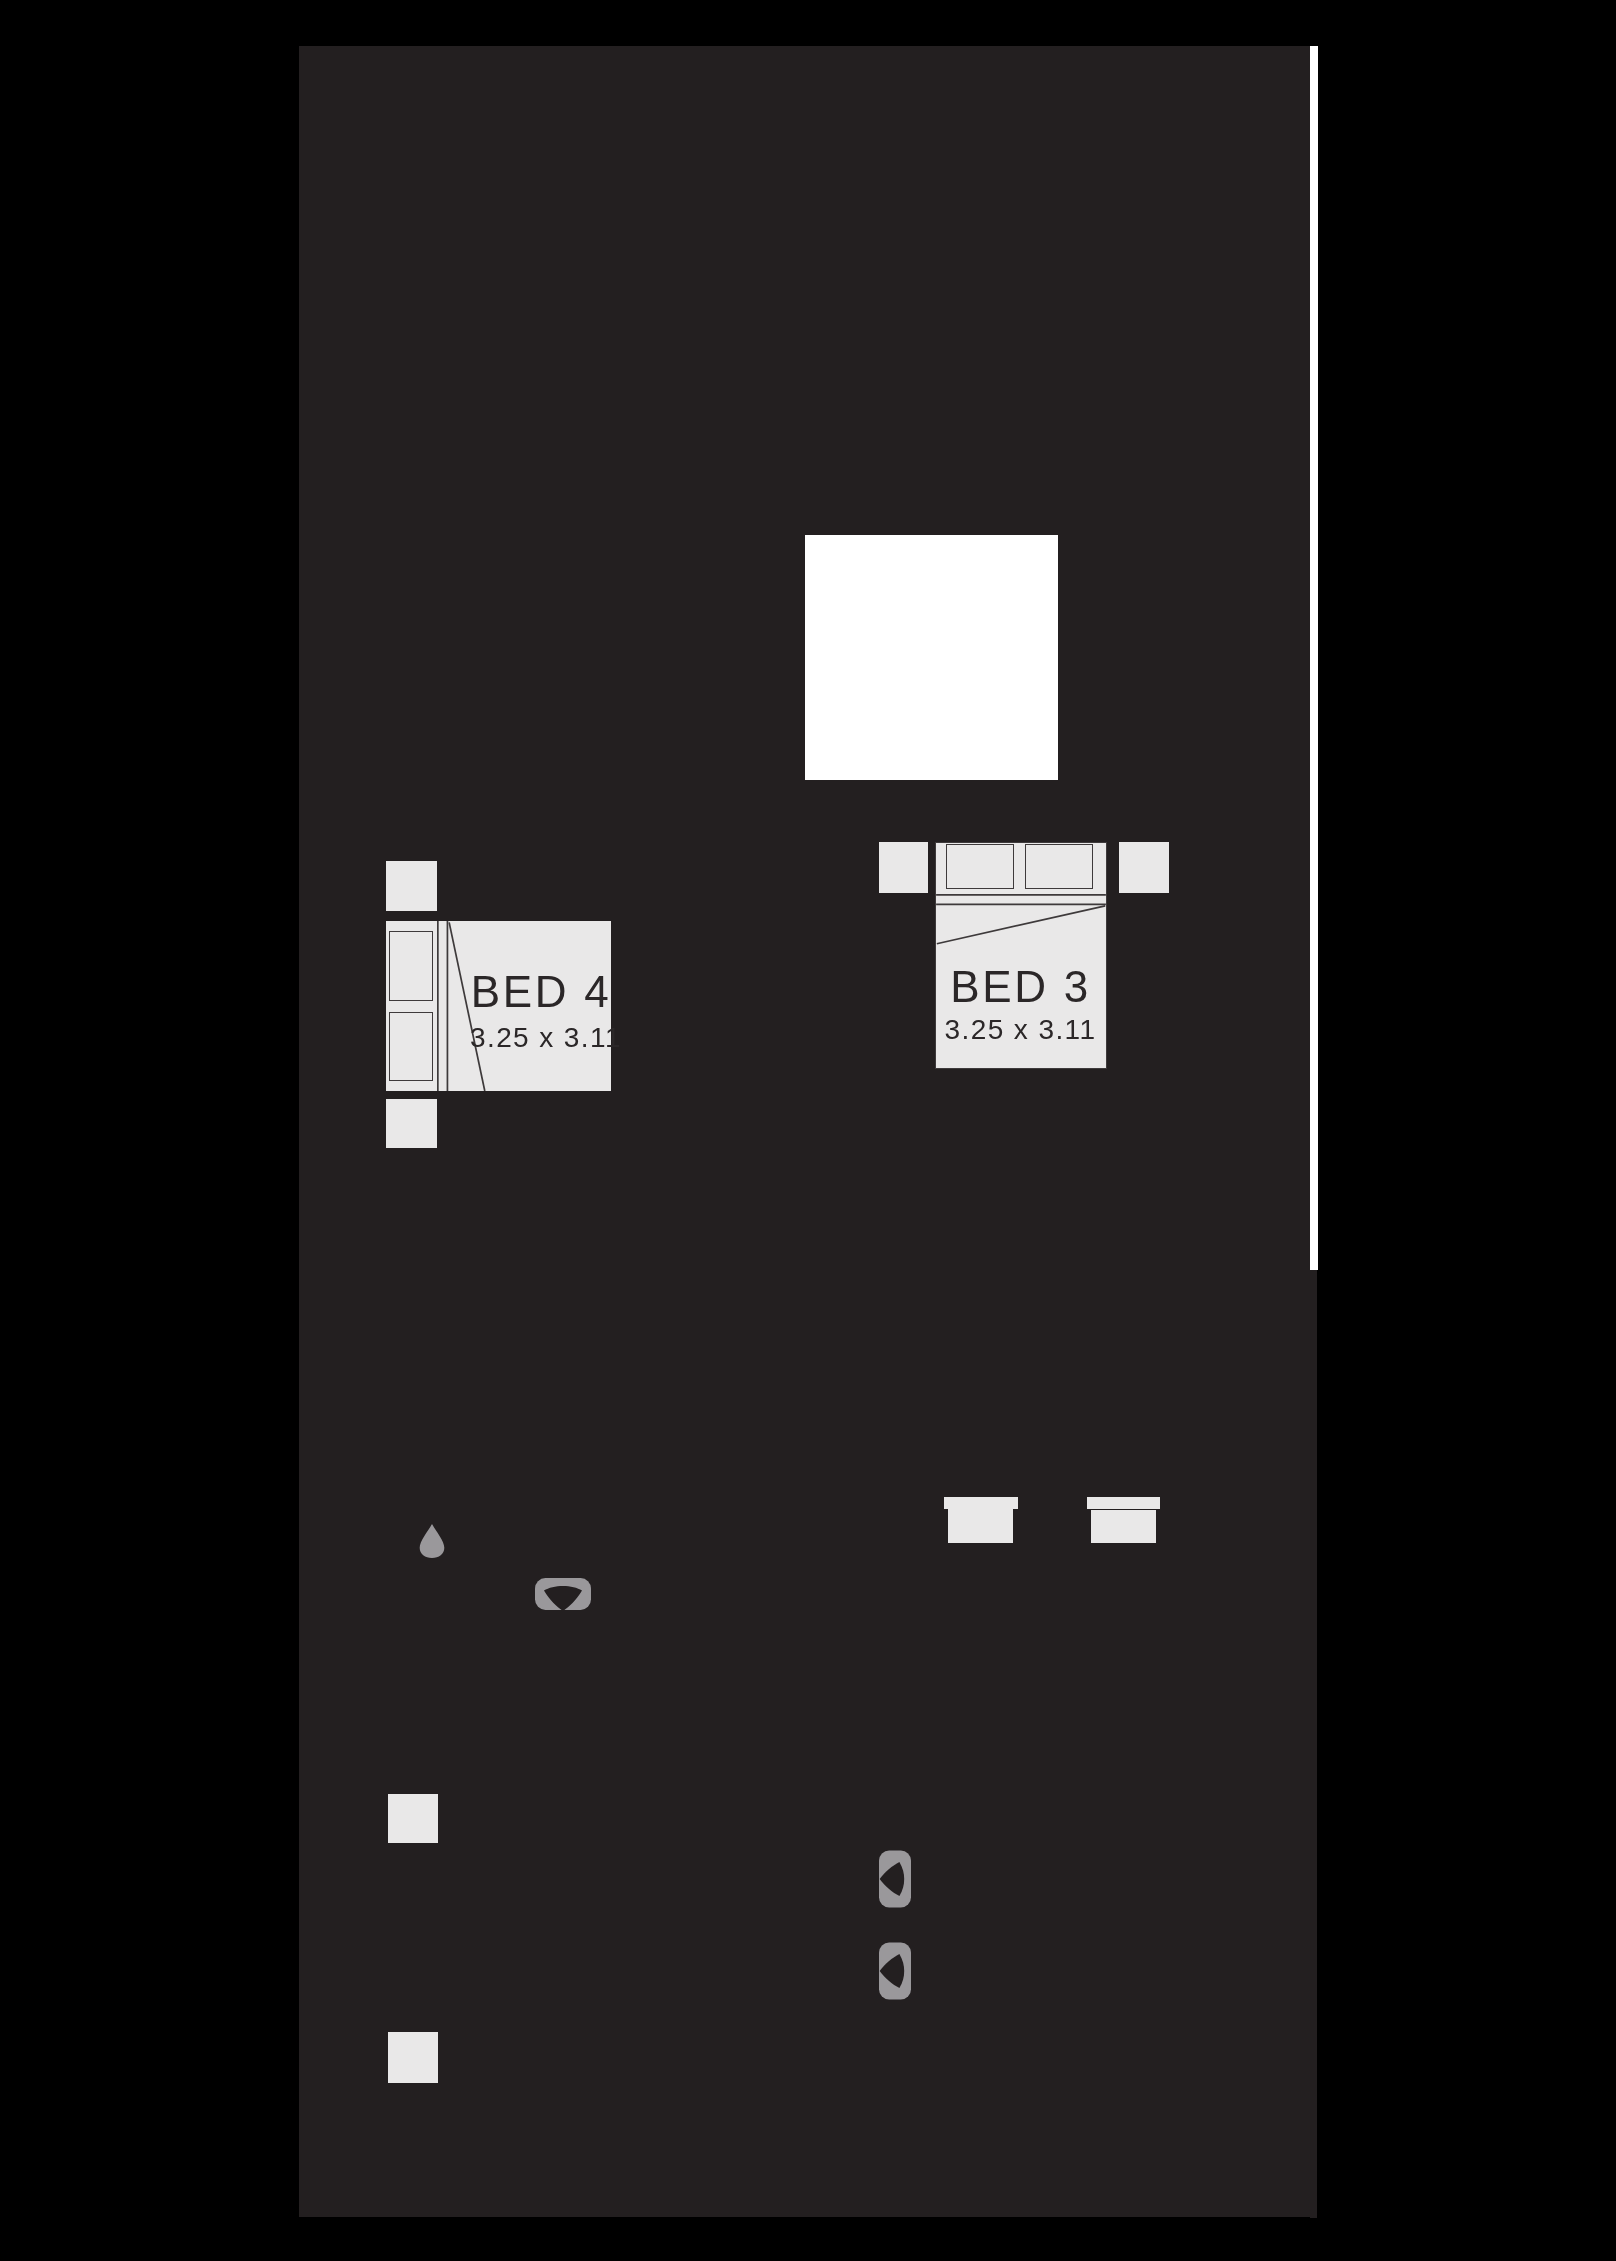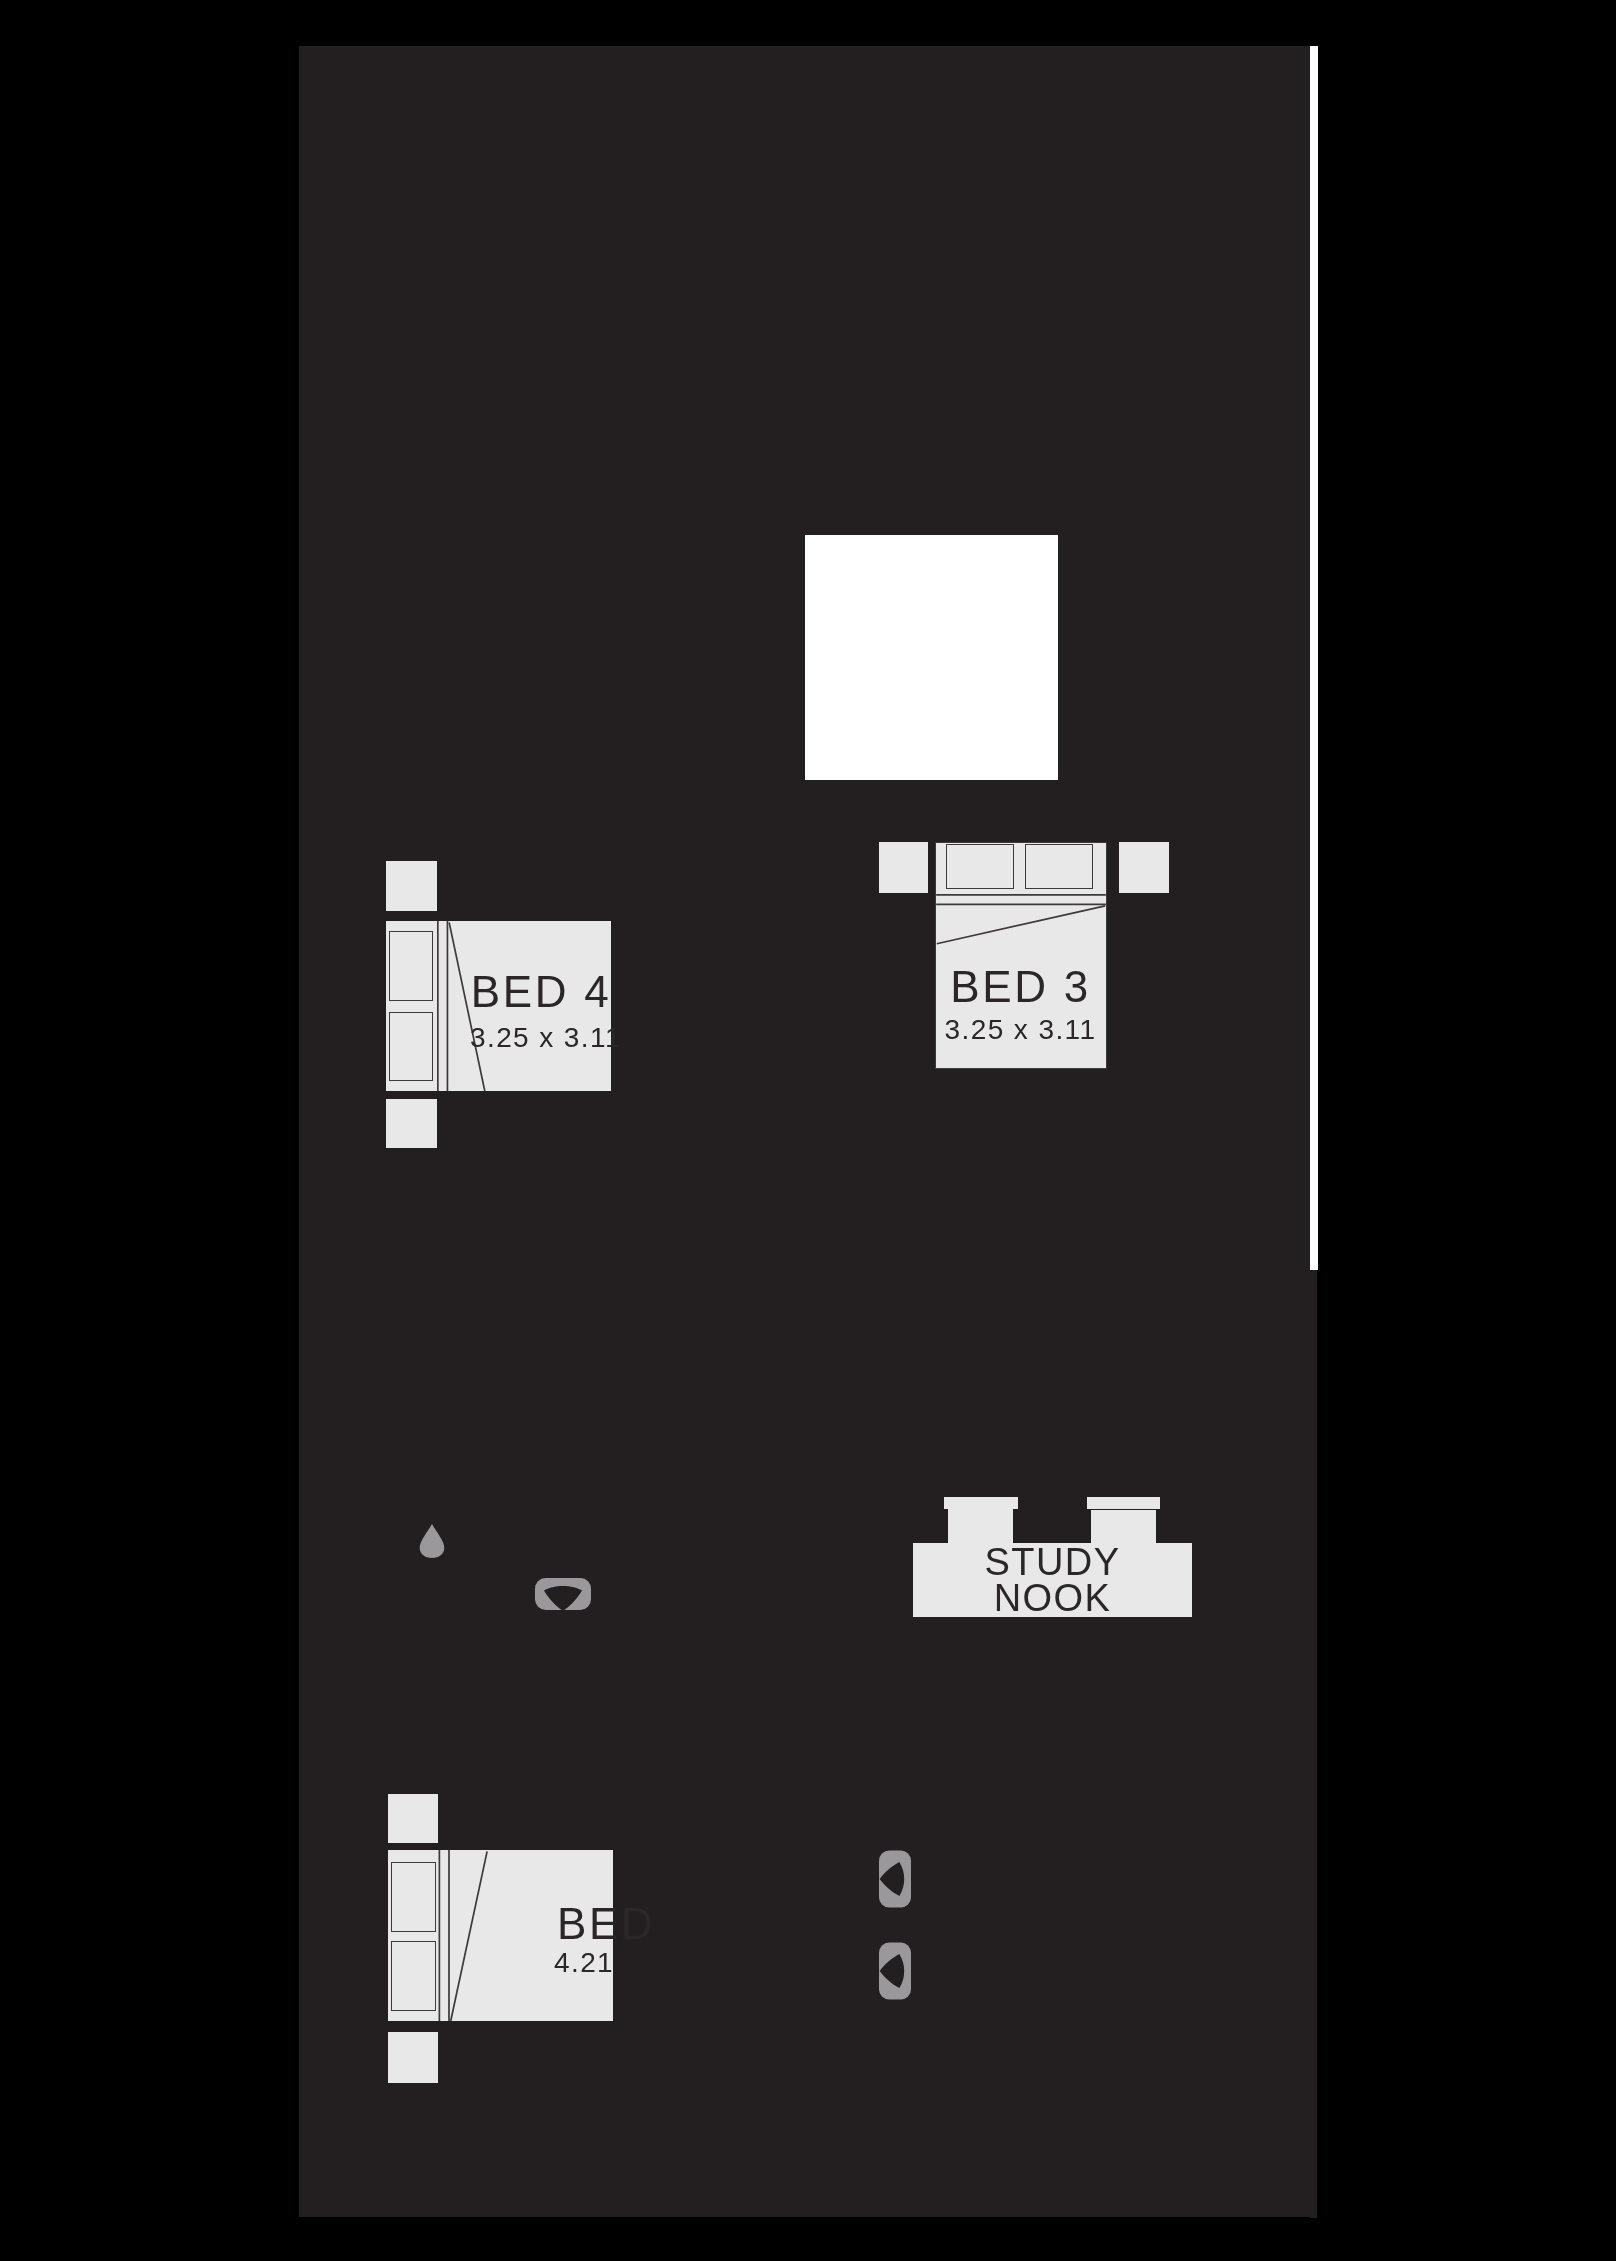--- a/index.html
+++ b/index.html
@@ -91,49 +91,34 @@
       <line x1="245" y1="91" x2="1" y2="146" stroke="currentColor" stroke-width="2.5"></line>
     </svg>
     <div class="bed-label b3-label">BED 3</div>
     <div class="bed-dims b3-dims">3.25 x 3.11</div>
   </div>
 
   <div class="abs fur c1-back"></div>
   <div class="abs fur c1-seat"></div>
   <div class="abs fur c2-back"></div>
   <div class="abs fur c2-seat"></div>
-  <div class="abs fur desk">
-    <div class="line">STUDY</div>
-    <div class="line">NOOK</div>
-  </div>
 
   <svg class="abs drop" viewBox="0 0 38 52">
     <path d="M19 1 C13 12 1 26 1 36 C1 45 9 51 19 51 C29 51 37 45 37 36 C37 26 25 12 19 1 Z" fill="currentColor"></path>
   </svg>
   <svg class="abs toilet-h" viewBox="0 0 81 46">
     <rect x="0" y="0" width="81" height="46" rx="15" fill="currentColor"></rect>
     <path d="M13 18 C26 9 55 9 68 18 C60 32 48 43 42.5 46 C41 47 40 47 38.5 46 C33 43 21 32 13 18 Z" fill="var(--plan)"></path>
   </svg>
   <svg class="abs toilet-v1" viewBox="0 0 47 84">
     <rect x="0" y="0" width="47" height="84" rx="15" fill="currentColor"></rect>
     <path d="M1 42 C8 32 20 22 30 17 C35 26 37 33 37 42 C37 51 35 58 30 67 C20 62 8 52 1 42 Z" fill="var(--plan)"></path>
   </svg>
   <svg class="abs toilet-v2" viewBox="0 0 47 84">
     <rect x="0" y="0" width="47" height="84" rx="15" fill="currentColor"></rect>
     <path d="M1 42 C8 32 20 22 30 17 C35 26 37 33 37 42 C37 51 35 58 30 67 C20 62 8 52 1 42 Z" fill="var(--plan)"></path>
   </svg>
 
   <div class="abs fur b1-ns-top"></div>
   <div class="abs fur b1-ns-bot"></div>
-  <div class="abs b1-bed">
-    <div class="pillow" style="left:2.7px;top:11.7px;width:45px;height:70px;"></div>
-    <div class="pillow" style="left:2.7px;top:91px;width:45px;height:70px;"></div>
-    <svg class="bedsvg" viewBox="0 0 327 249">
-      <line x1="74.5" y1="0" x2="74.5" y2="249" stroke="currentColor" stroke-width="2.5"></line>
-      <line x1="88.5" y1="0" x2="88.5" y2="249" stroke="currentColor" stroke-width="2.5"></line>
-      <line x1="144" y1="2" x2="91" y2="249" stroke="currentColor" stroke-width="2.5"></line>
-    </svg>
-    <div class="bed-label b1-label">BED</div>
-    <div class="bed-dims b1-dims">4.21</div>
-  </div>
 
 </div>
 
 
 </body></html>

